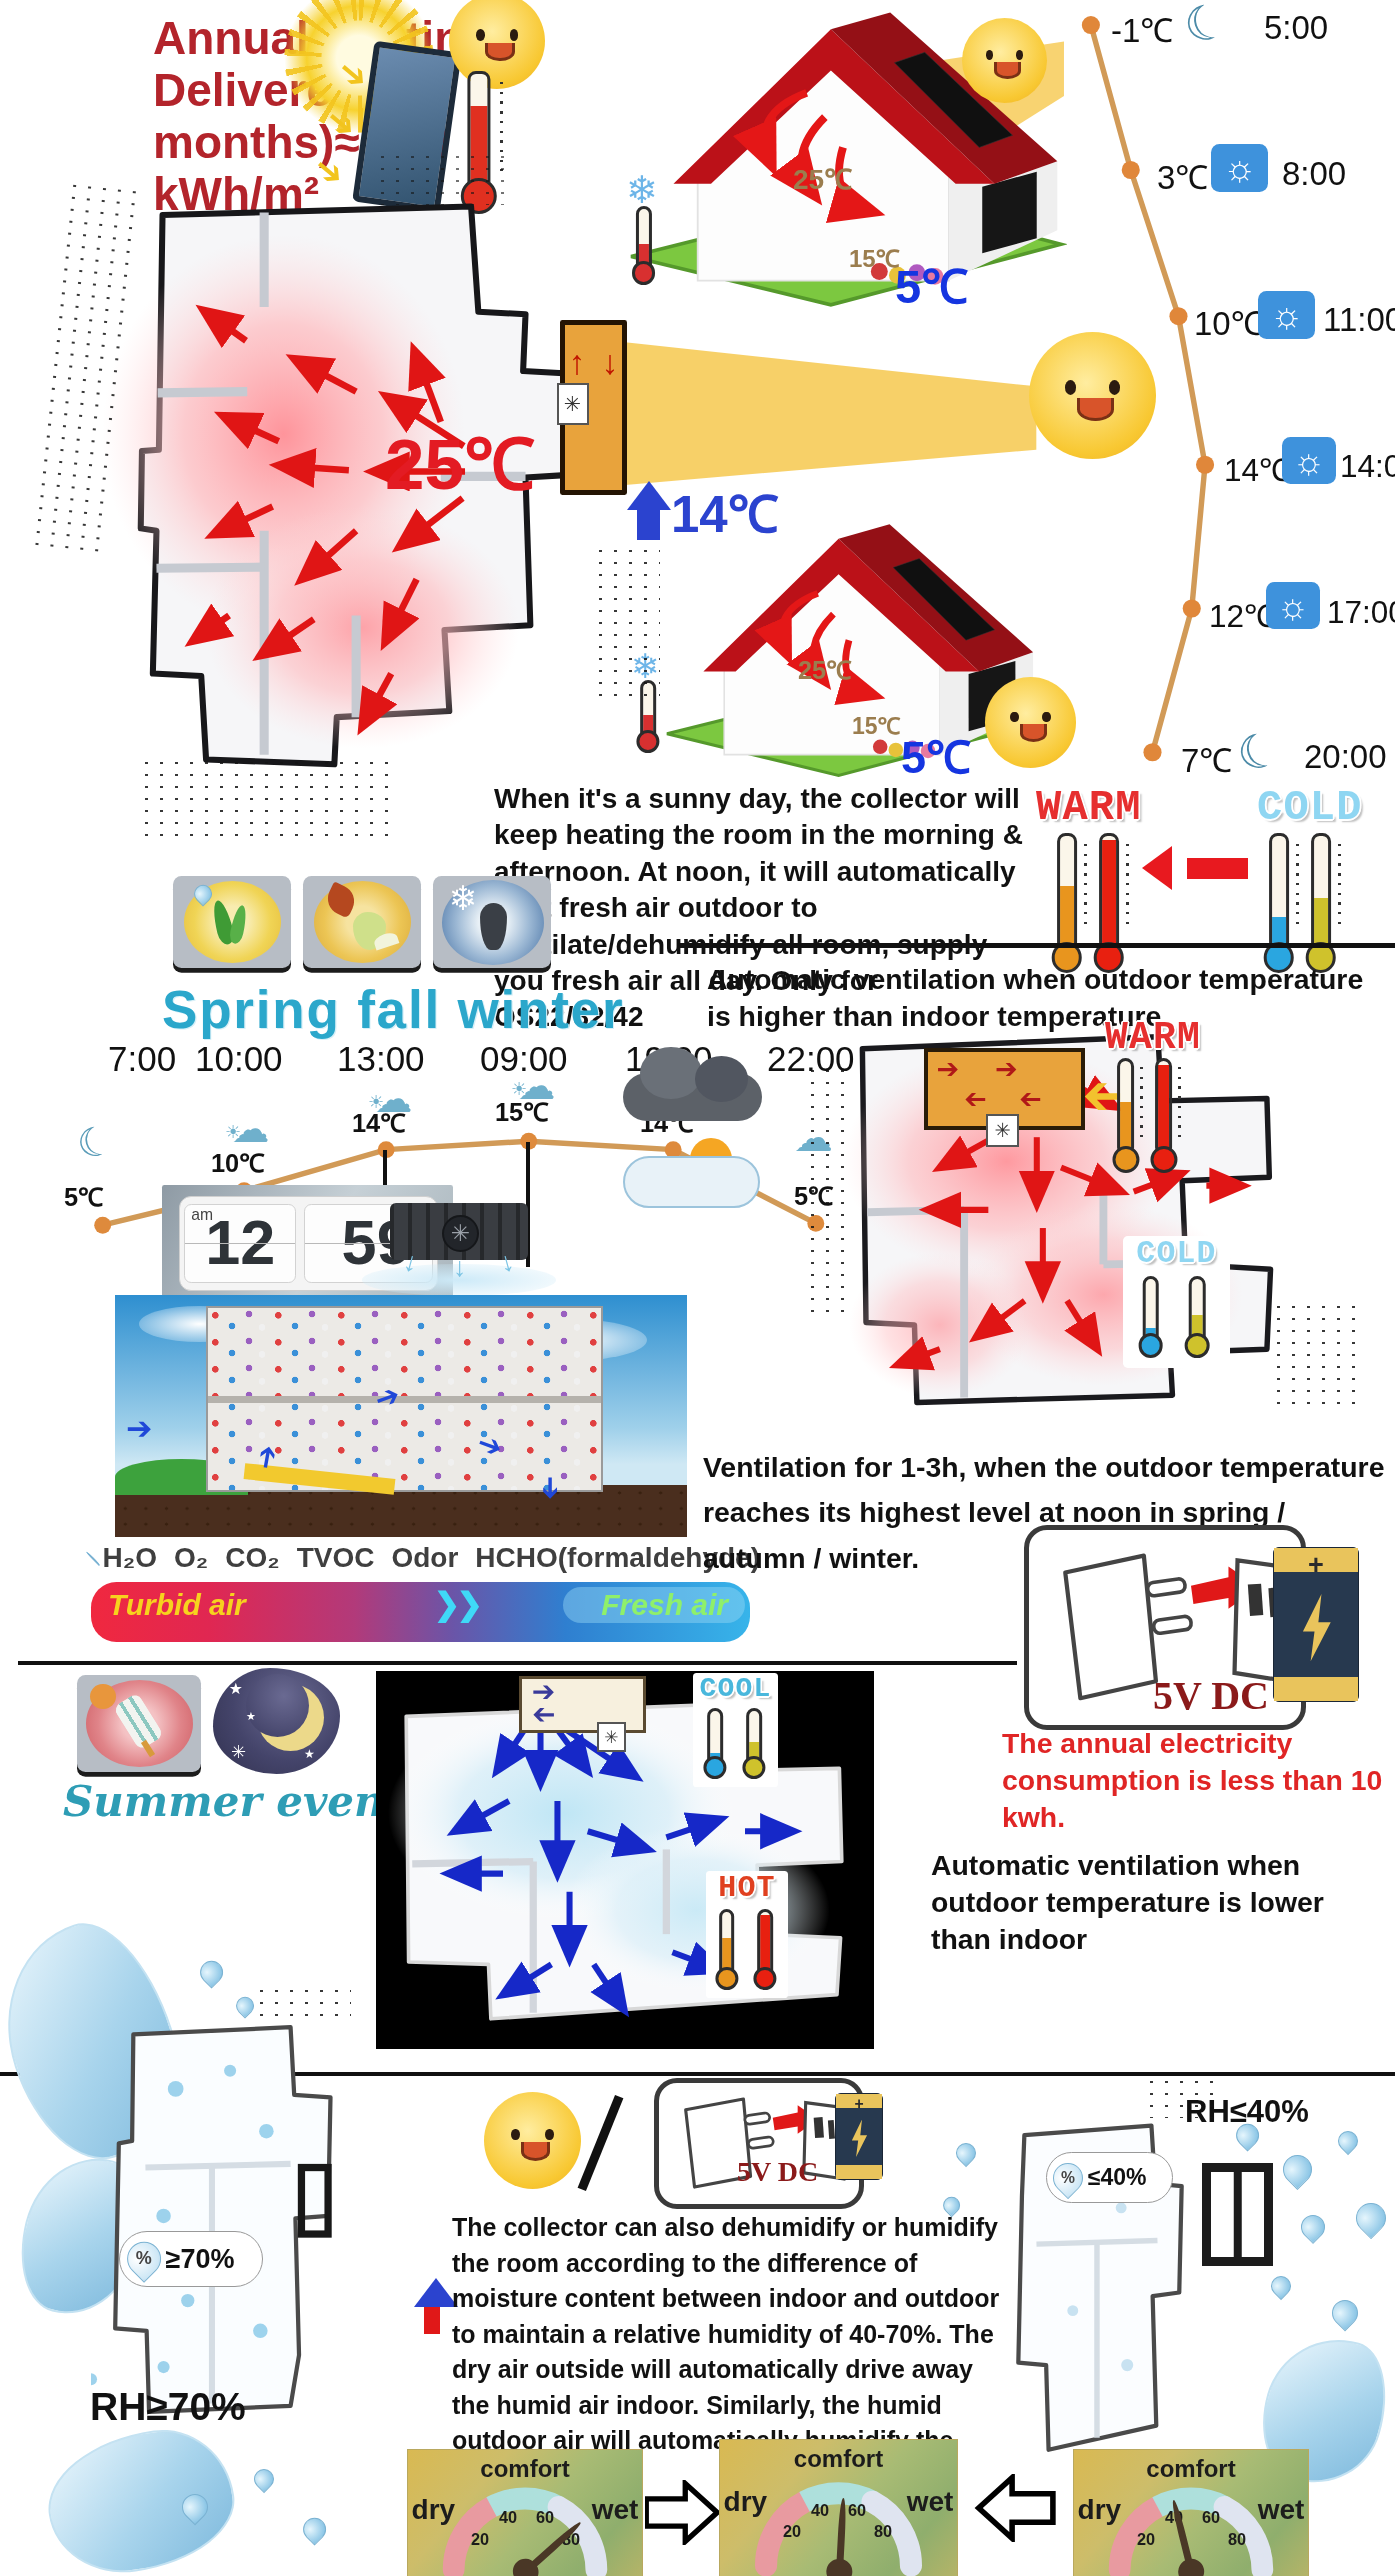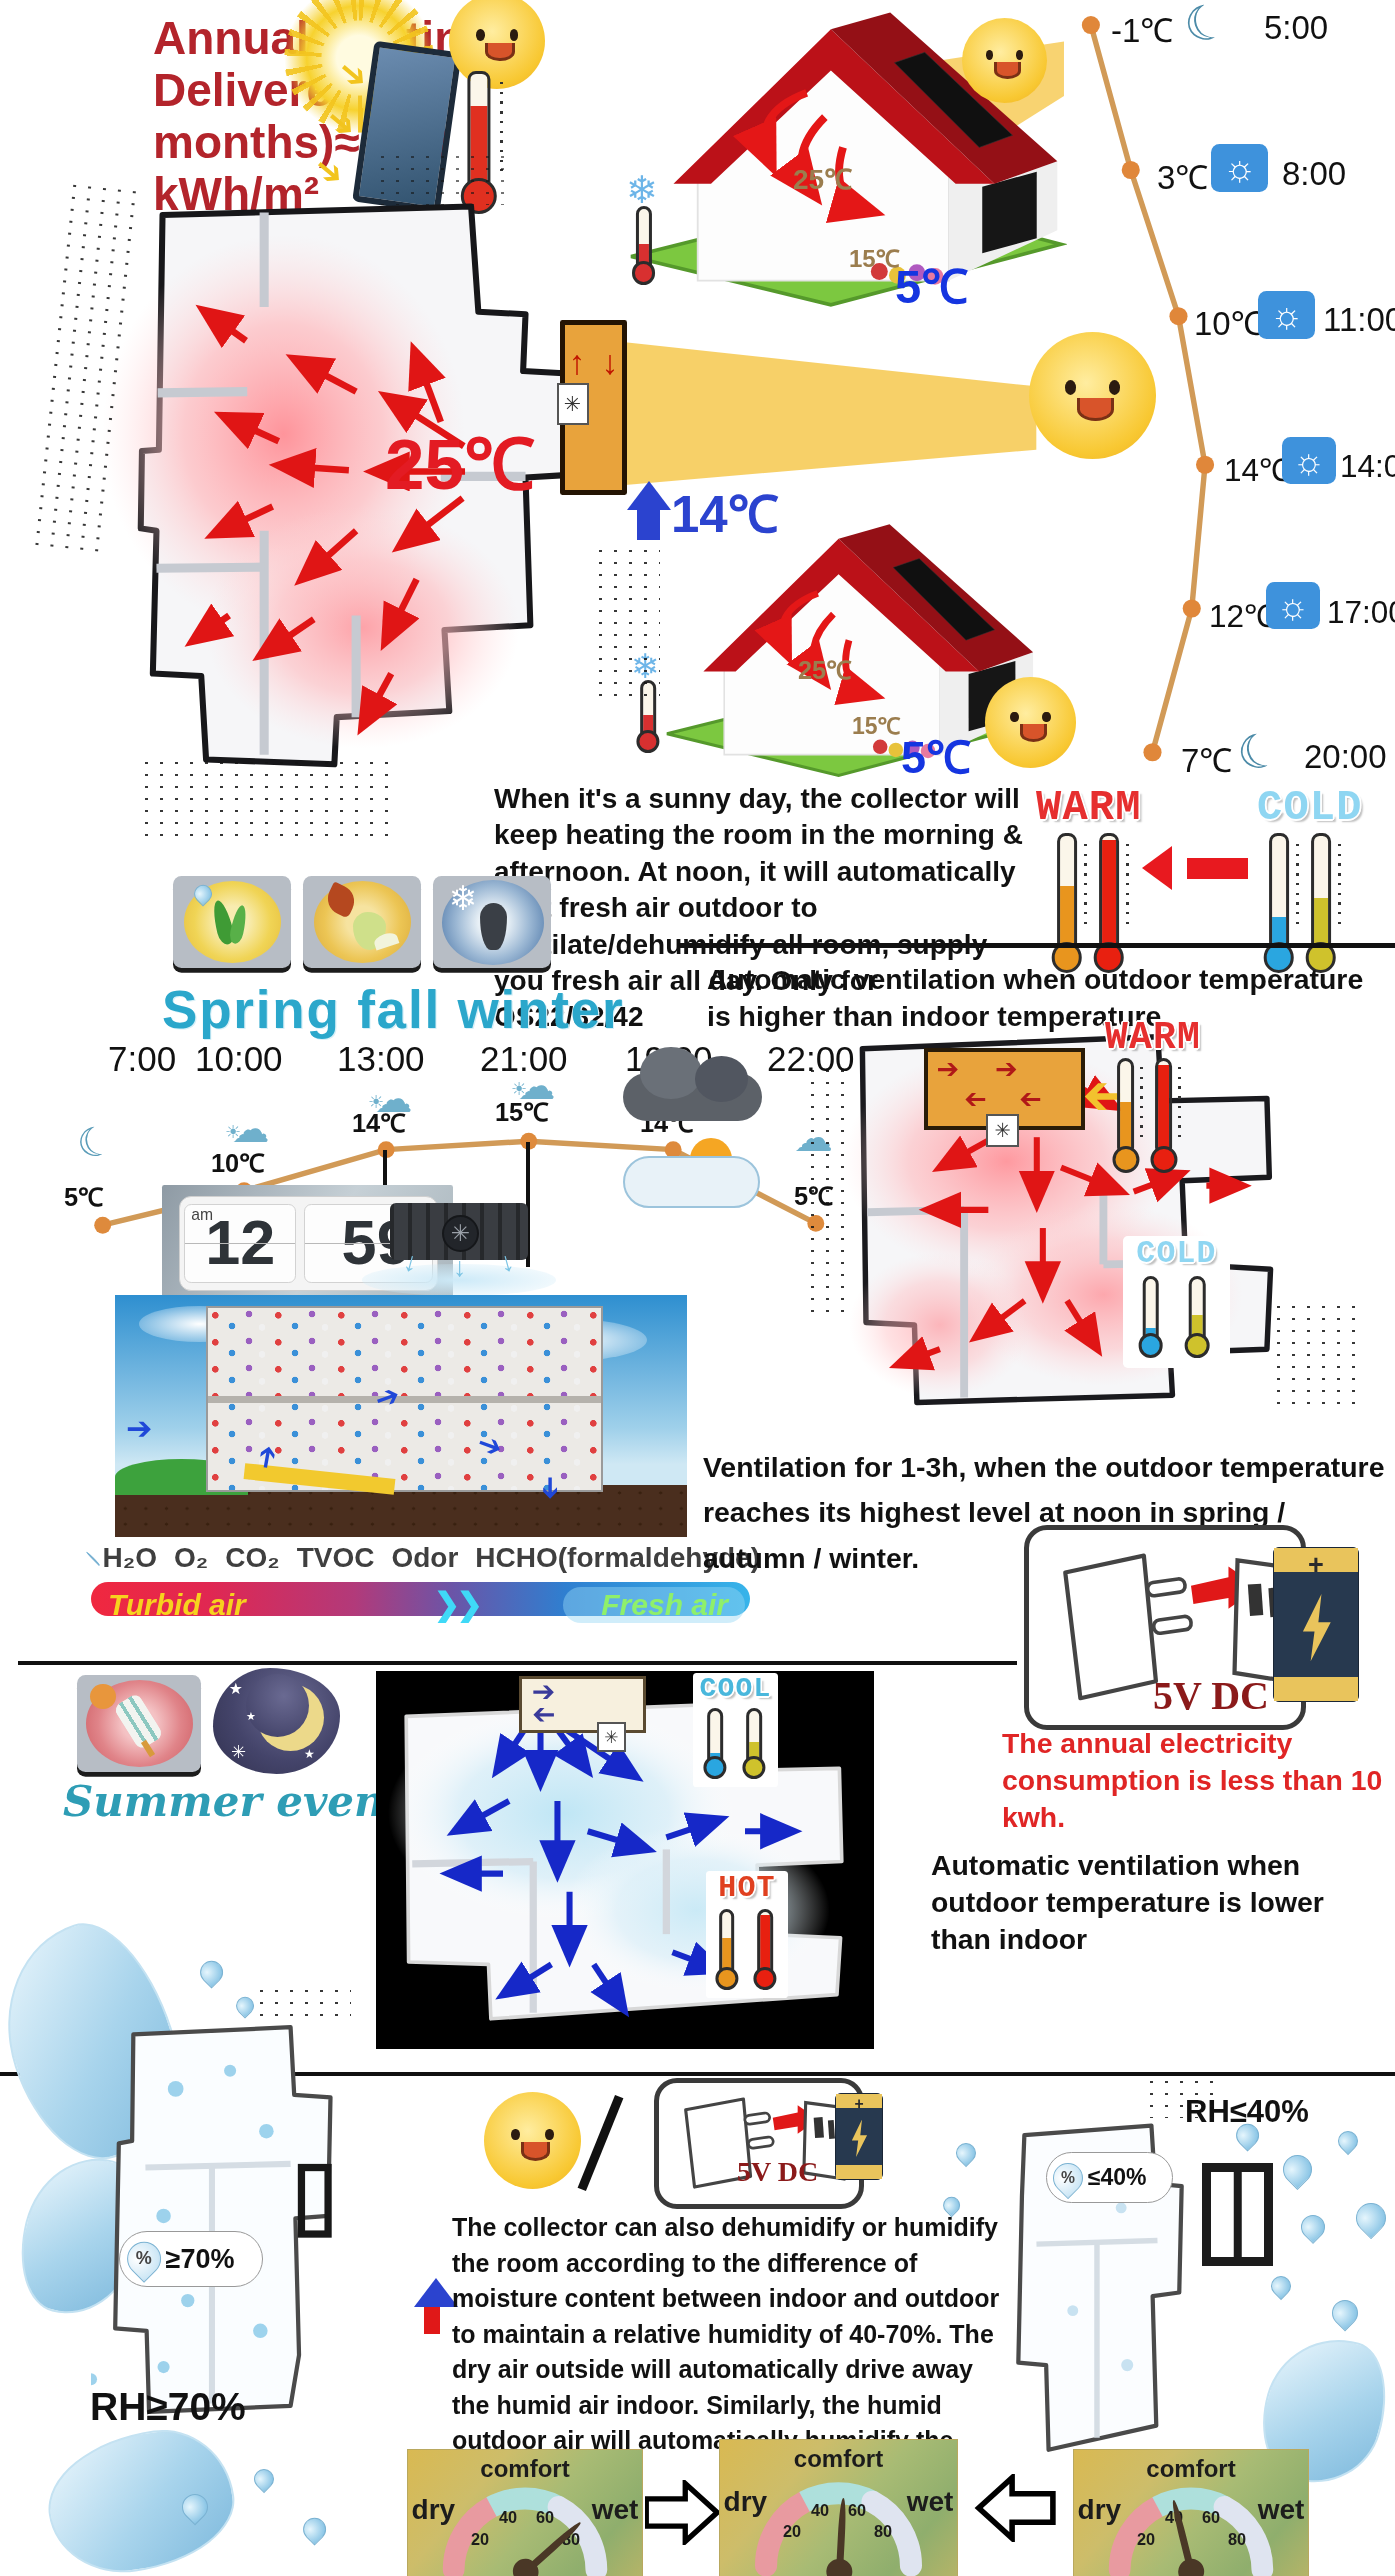--- a/index.html
+++ b/index.html
@@ -306,21 +306,21 @@
 <div class="seasontile" style="left:433px;top:876px;width:118px;height:92px;">
   <div class="t" style="left:8.5px;top:3.6px;width:102px;height:85px;border-radius:50%;background:radial-gradient(circle,#e8f0f6 22%,#9cb8d4 55%,#3f6ba0);"></div>
   <span class="t" style="left:15.7px;top:2.4px;font-size:34px;color:#fff;">❄</span>
   <div class="t" style="left:47px;top:27px;width:27px;height:47px;background:#3a3f46;border-radius:50% 50% 40% 40%/30% 30% 70% 70%;"></div>
 </div>
 <div class="t b" style="left:162px;top:979px;font-size:53px;color:#2ba7cb;letter-spacing:1.8px;text-shadow:1.2px 1.2px 0 #d8f0f8;">Spring fall winter</div>
 
 <span class="t" style="left:108px;top:1039px;font-size:35px;">7:00</span>
 <span class="t" style="left:195px;top:1039px;font-size:35px;">10:00</span>
 <span class="t" style="left:337px;top:1039px;font-size:35px;">13:00</span>
-<span class="t" style="left:480px;top:1039px;font-size:35px;">21:00</span>
+<span class="t" style="left:480px;top:1039px;font-size:35px;">09:00</span>
 <span class="t" style="left:625px;top:1039px;font-size:35px;">19:00</span>
 <span class="t" style="left:767px;top:1039px;font-size:35px;">22:00</span>
 
 <span class="t" style="left:77px;top:1119px;font-size:40px;color:#5a9cb8;transform:rotate(-16deg);">☾</span>
 <span class="t" style="left:225px;top:1103px;font-size:18px;color:#6fb0cc;">☀<span style="font-size:38px;position:relative;left:-9.7px;top:3.6px;">☁</span></span>
 <span class="t" style="left:368px;top:1073px;font-size:18px;color:#6fb0cc;">☀<span style="font-size:38px;position:relative;left:-9.7px;top:3.6px;">☁</span></span>
 <span class="t" style="left:511px;top:1060px;font-size:18px;color:#6fb0cc;">☀<span style="font-size:38px;position:relative;left:-9.7px;top:3.6px;">☁</span></span>
 <span class="t" style="left:655px;top:1073px;font-size:18px;color:#6fb0cc;">☀<span style="font-size:38px;position:relative;left:-9.7px;top:3.6px;">☁</span></span>
 <span class="t" style="left:794px;top:1115px;font-size:39px;color:#6fb0cc;">☁</span>
 
@@ -393,21 +393,21 @@
   <span style="width:14.5px;height:14.5px;border-radius:50%;background:#c81f5e;display:inline-block;"></span>
   <span>CO₂</span>
   <span style="width:14.5px;height:14.5px;border-radius:50%;background:#cbb089;display:inline-block;"></span>
   <span>TVOC</span>
   <span style="width:14.5px;height:14.5px;border-radius:50%;background:#6b1f2e;display:inline-block;"></span>
   <span>Odor</span>
   <span style="width:14.5px;height:14.5px;border-radius:50%;background:#141414;display:inline-block;"></span>
   <span>HCHO(formaldehyde)</span>
 </div>
 
-<div class="t" style="left:91px;top:1582px;width:659px;height:34px;border-radius:25.4px;
+<div class="t" style="left:91px;top:1582px;width:659px;height:60px;border-radius:25.4px;
   background:linear-gradient(90deg,#f0283f 0%,#e02752 18%,#b23a7a 40%,#6a55a8 55%,#2f7fd0 72%,#37b4ea 100%);">
   <div class="t" style="right:4.8px;top:4.8px;width:182px;height:36px;border-radius:20.6px;background:rgba(150,215,245,.45);"></div>
   <span class="t b" style="left:17px;top:6px;font-size:30px;font-style:italic;color:#f7d21e;">Turbid air</span>
   <span class="t b" style="right:22px;top:6px;font-size:30px;font-style:italic;color:#8ff06a;">Fresh air</span>
   <span class="t b" style="left:52%;top:3.6px;font-size:31.5px;color:#3fd9f7;letter-spacing:-3.6px;">❯❯</span>
 </div>
 
 <div class="t txtblock" style="left:707px;top:961px;width:684px;font-size:28.4px;">Automatic ventilation when outdoor temperature is higher than indoor temperature.</div>
 <div class="cloudgray" style="left:623px;top:1073px;width:139px;height:48px;"></div>
 <div class="t" style="left:623px;top:1150px;width:145px;height:61px;">

